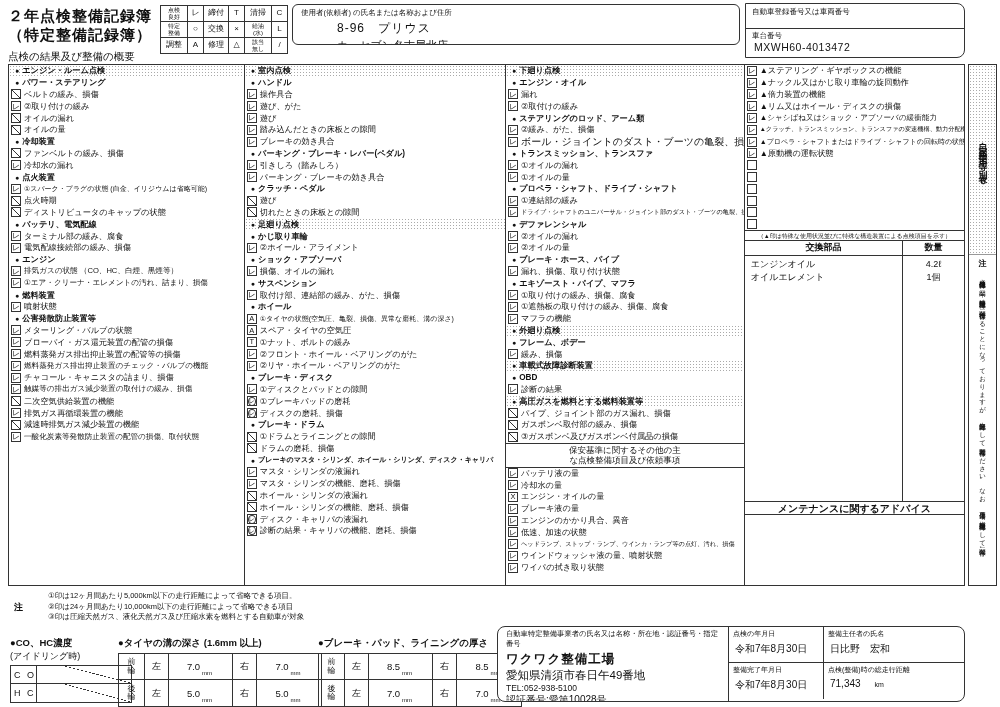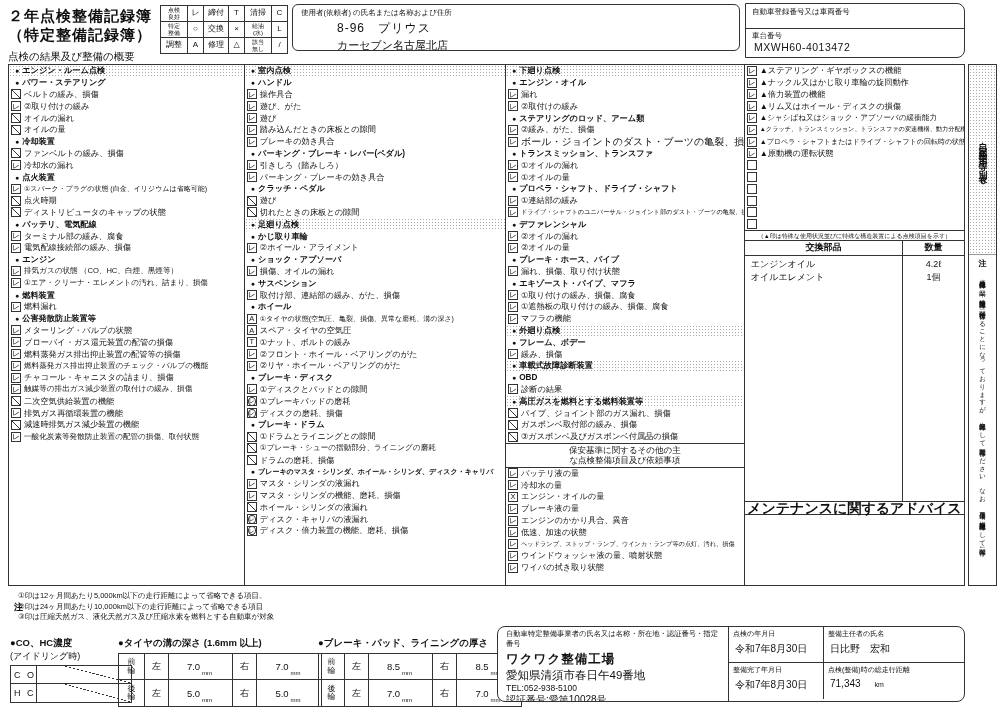--- a/index.html
+++ b/index.html
@@ -43,21 +43,21 @@
 
   
   .note-line { font-size:6px; text-align:center; border-bottom:1px solid #333; border-top:1px solid #333; height:11px; line-height:10px; flex:0 0 auto; }
   .parts-head { display:flex; border-bottom:1px solid #333; height:15px; flex:0 0 auto; font-size:9px; font-weight:bold; }
   .parts-head .ph1 { flex:1; text-align:center; }
   .parts-head .ph2 { width:62px; border-left:1px solid #333; text-align:center; }
   .parts-body { flex:1 1 auto; display:flex; overflow:hidden; }
   .parts-names { flex:1; padding:2px 0 0 6px; }
   .parts-qtys { width:62px; border-left:1px solid #333; padding-top:2px; text-align:center; }
   .parts-body div { font-size:9px; line-height:13px; }
-  .advice-head { border-top:1px solid #333; border-bottom:1px solid #333; height:14px; text-align:center; font-size:14px; font-weight:bold; line-height:13px; flex:0 0 auto; }
+  .advice-head { border-top:1px solid #333; border-bottom:1px solid #333; height:14px; text-align:center; font-size:10px; font-weight:bold; line-height:13px; flex:0 0 auto; }
   .advice-space { height:70px; flex:0 0 auto; }
 
   
   .strip { border:1.5px solid #333; border-left:1px solid #333; display:flex; flex-direction:column; align-items:center; }
   .strip-title { writing-mode:vertical-rl; font-size:9px; font-weight:bold; letter-spacing:4px; height:190px; width:100%;
     background-image:radial-gradient(circle,#aaa 0.7px,transparent 0.9px); background-size:3px 3px;
     display:flex; align-items:center; justify-content:center; border-bottom:1px solid #999; }
   .strip-mark { font-size:8px; font-weight:bold; padding:3px 0; }
   .strip-note { writing-mode:vertical-rl; font-size:6.4px; line-height:1.55; flex:1; padding:2px 1px; letter-spacing:0.5px; }
 
@@ -125,21 +125,21 @@
     <div class="cell">L</div>
     <div class="cell">調整</div>
     <div class="cell">A</div>
     <div class="cell">修理</div>
     <div class="cell">△</div>
     <div class="cell two">該当
 無し</div>
     <div class="cell">/</div>
   </div>
 
-<div class="abs rbox" style="left:292px; top:4px; width:448px; height:47px;">
+<div class="abs rbox" style="left:292px; top:4px; width:448px; height:41px;">
   <div class="ubox-head">使用者(依頼者) の氏名または名称および住所</div>
   <div class="ubox-l1">8-96　プリウス</div>
   <div class="ubox-l2">カーセブン名古屋北店</div>
 </div>
 
 <div class="abs rbox" style="left:745px; top:3px; width:220px; height:55px; border-radius:0 8px 8px 0;">
   <div class="vbox-top">自動車登録番号又は車両番号</div>
   <div class="vbox-bot">車台番号</div>
   <div class="vbox-val">MXWH60-4013472</div>
 </div>
@@ -221,21 +221,21 @@
       <div class="row chk">
         <span class="box">レ</span>
         <span class="lbl" style="font-size: 7.6px;">①エア・クリーナ・エレメントの汚れ、詰まり、損傷</span>
       </div>
       <div class="row grp">
         <span class="bullet">●</span>
         <span class="lbl">燃料装置</span>
       </div>
       <div class="row chk">
         <span class="box">レ</span>
-        <span class="lbl">燃料漏れ</span>
+        <span class="lbl">噴射状態</span>
       </div>
       <div class="row grp">
         <span class="bullet">●</span>
         <span class="lbl">公害発散防止装置等</span>
       </div>
       <div class="row chk">
         <span class="box">レ</span>
         <span class="lbl">メターリング・バルブの状態</span>
       </div>
       <div class="row chk">
@@ -403,53 +403,53 @@
       <div class="row grp">
         <span class="bullet">●</span>
         <span class="lbl">ブレーキ・ドラム</span>
       </div>
       <div class="row chk">
         <span class="box slash"></span>
         <span class="lbl">①ドラムとライニングとの隙間</span>
       </div>
       <div class="row chk">
         <span class="box slash"></span>
-        <span class="lbl" style="font-size: 7.6px;">①ブレーキ・シューの摺動部分、ライニングの磨耗</span>
-      </div>
-      <div class="row chk">
-        <span class="box slash"></span>
         <span class="lbl">ドラムの磨耗、損傷</span>
       </div>
       <div class="row grp">
         <span class="bullet">●</span>
         <span class="lbl" style="font-size: 7px;">ブレーキのマスタ・シリンダ、ホイール・シリンダ、ディスク・キャリパ</span>
       </div>
       <div class="row chk">
         <span class="box">レ</span>
         <span class="lbl">マスタ・シリンダの液漏れ</span>
       </div>
       <div class="row chk">
         <span class="box">レ</span>
         <span class="lbl">マスタ・シリンダの機能、磨耗、損傷</span>
       </div>
       <div class="row chk">
         <span class="box slash"></span>
         <span class="lbl">ホイール・シリンダの液漏れ</span>
+      </div>
+      <div class="row chk">
+        <span class="box slash"></span>
+        <span class="lbl">ホイール・シリンダの機能、磨耗、損傷</span>
       </div>
       <div class="row chk">
         <span class="box">
           <span class="circ">レ</span>
         </span>
         <span class="lbl">ディスク・キャリパの液漏れ</span>
       </div>
       <div class="row chk">
         <span class="box">
           <span class="circ">レ</span>
         </span>
-        <span class="lbl">ディスク・倍力装置の機能、磨耗、損傷</span>
+        <span class="lbl">診断の結果・キャリパの機能、磨耗、損傷</span>
       </div>
     </div>
   <div class="col" style="width:245px;">
       <div class="row sec">
         <span class="bullet">●</span>
         <span class="lbl">下廻り点検</span>
       </div>
       <div class="row grp">
         <span class="bullet">●</span>
         <span class="lbl">エンジン・オイル</span>
@@ -688,21 +688,21 @@
   </div>
 </div>
 
 <div class="abs strip" style="left:968px; top:64px; width:29px; height:522px;">
   <div class="strip-title">自家用乗用等・別表６</div>
   <div class="strip-mark">注</div>
   <div class="strip-note">点検整備記録簿は二年間、特定整備記録簿は二年間携行保存することになっておりますが、生涯記録簿として長期間保存ください。なお、整備工場は指定整備記録簿として二年間保存。</div>
 </div>
 
 <div class="abs bmark" style="left:14px; top:601px;">注</div>
-<div class="abs bnotes" style="left:18px; top:591px;">
+<div class="abs bnotes" style="left:48px; top:591px;">
   <div>①印は12ヶ月間あたり5,000km以下の走行距離によって省略できる項目。</div>
   <div>②印は24ヶ月間あたり10,000km以下の走行距離によって省略できる項目</div>
   <div>③印は圧縮天然ガス、液化天然ガス及び圧縮水素を燃料とする自動車が対象</div>
 </div>
 
 <div class="abs" style="left:10px; top:637px;">
   <div class="mtitle">●CO、HC濃度</div>
   <div class="msub">(アイドリング時)</div>
   <div class="cohc" style="margin-top:2px;">
     <div class="crow">

